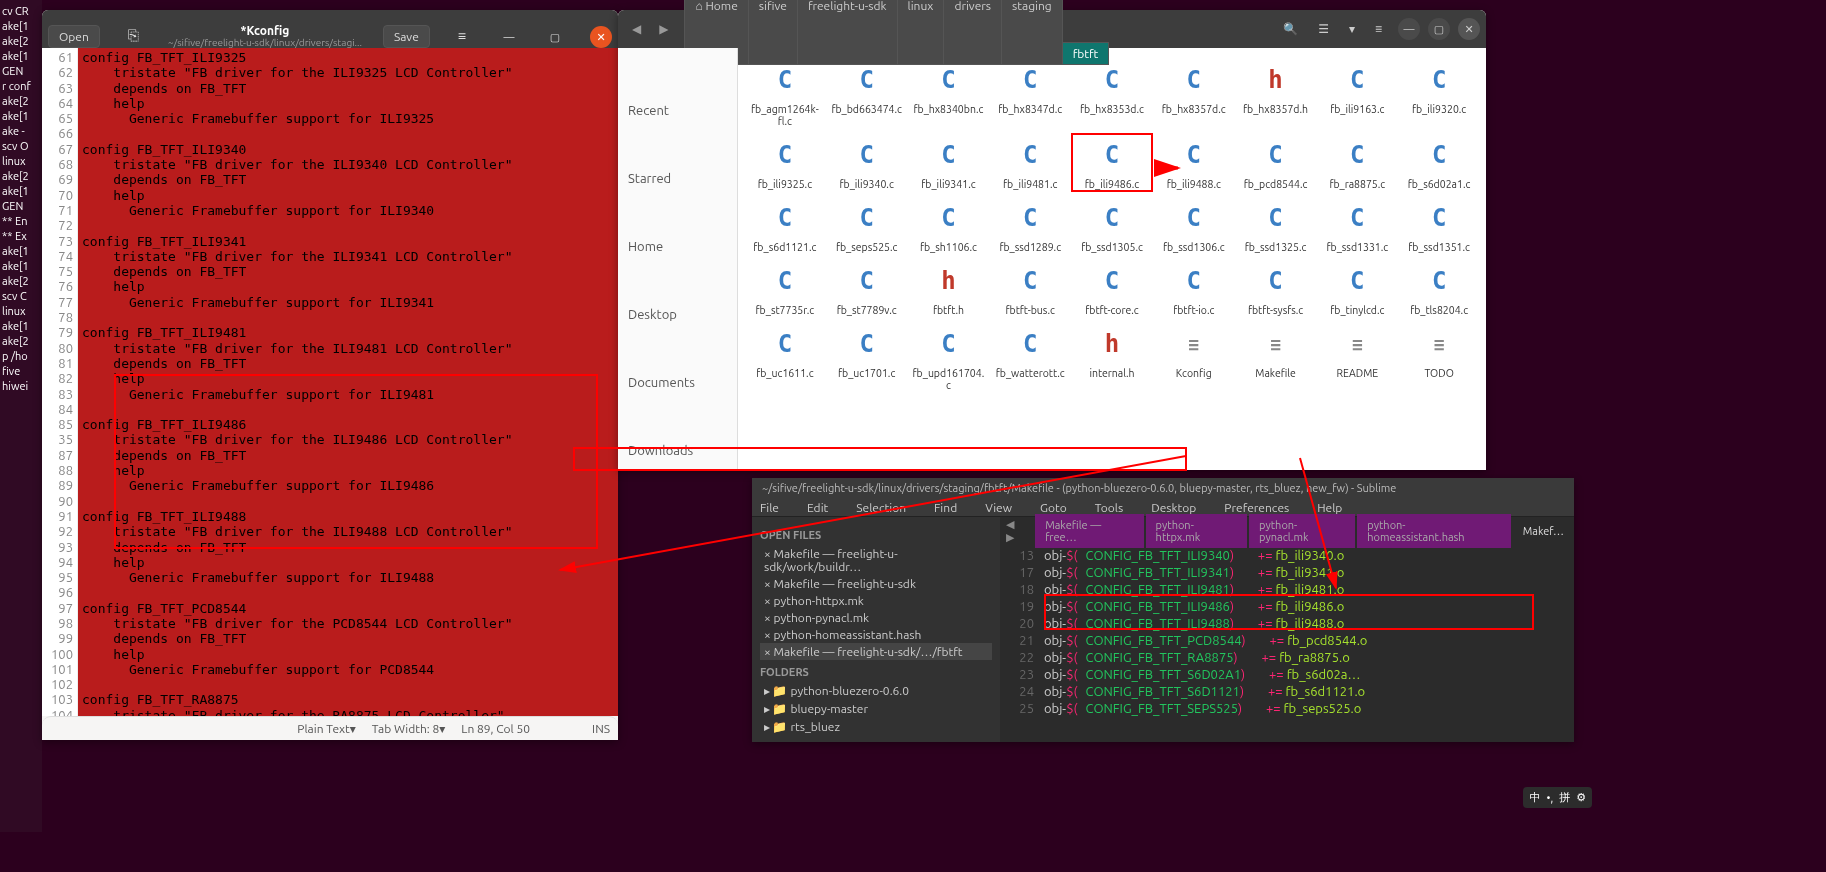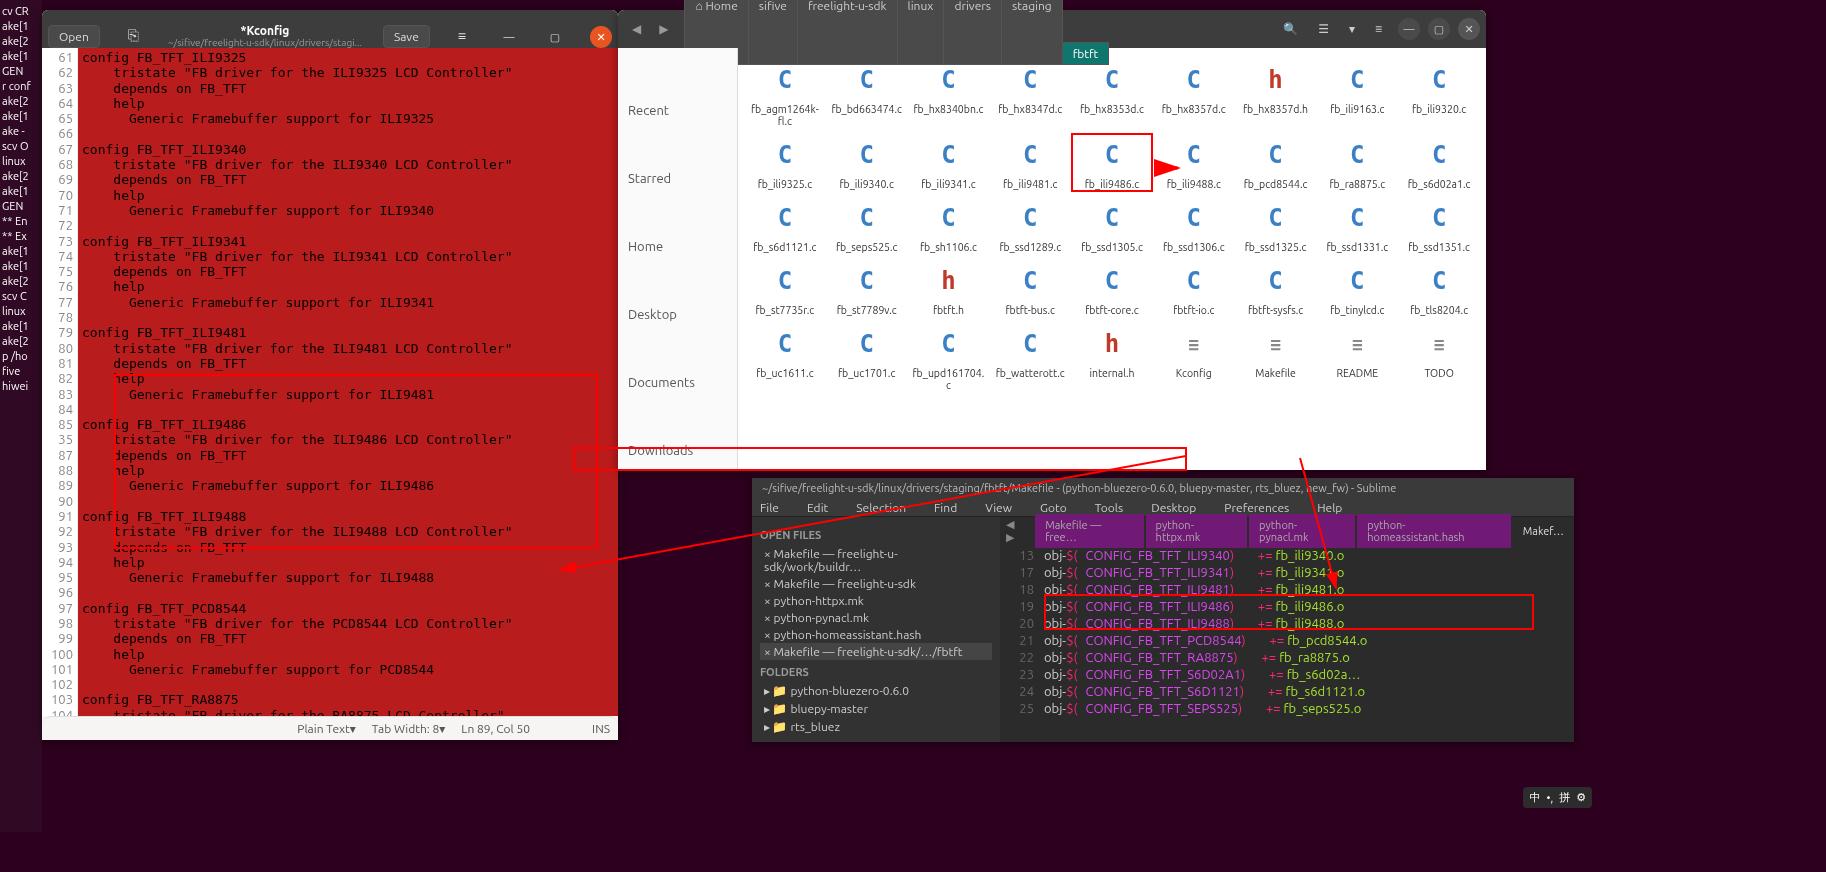--- a/index.html
+++ b/index.html
@@ -62,21 +62,21 @@
 .subl-main{flex:1;display:flex;flex-direction:column;}
 .subl-tabs{height:28px;background:#2b2b2b;display:flex;align-items:center;font-size:11px;padding-left:6px;gap:2px;}
 .subl-tabs .nav{color:#888;margin-right:8px;}
 .subl-tabs .tab{background:#701a75;padding:5px 10px;color:#aaa;font-size:11px;}
 .subl-tabs .tab.active{background:#2b2b2b;color:#ddd;}
 .subl-code{flex:1;display:flex;font-family:monospace;font-size:13px;line-height:17px;position:relative;}
 .subl-gut{width:40px;text-align:right;color:#666;padding:2px 6px;}
 .subl-src{flex:1;padding:2px 4px;white-space:pre;}
 .sk{color:#f92672;}
 .sv{color:#a6e22e;}
-.so{color:#d946ef;padding-left:8px;}
+.so{color:#22c55e;padding-left:8px;}
 .subl-hl{position:absolute;border:2px solid red;left:44px;top:49px;width:490px;height:36px;pointer-events:none;}
 svg.ann{position:absolute;left:0;top:0;pointer-events:none;}
 
 
 .ime{position:absolute;right:234px;bottom:24px;background:#2c2c2c;border-radius:4px;padding:3px 6px;display:flex;gap:6px;font-size:11px;color:#fff;align-items:center;}
 </style>
 </head>
 <body>
 
 <div class="root">

